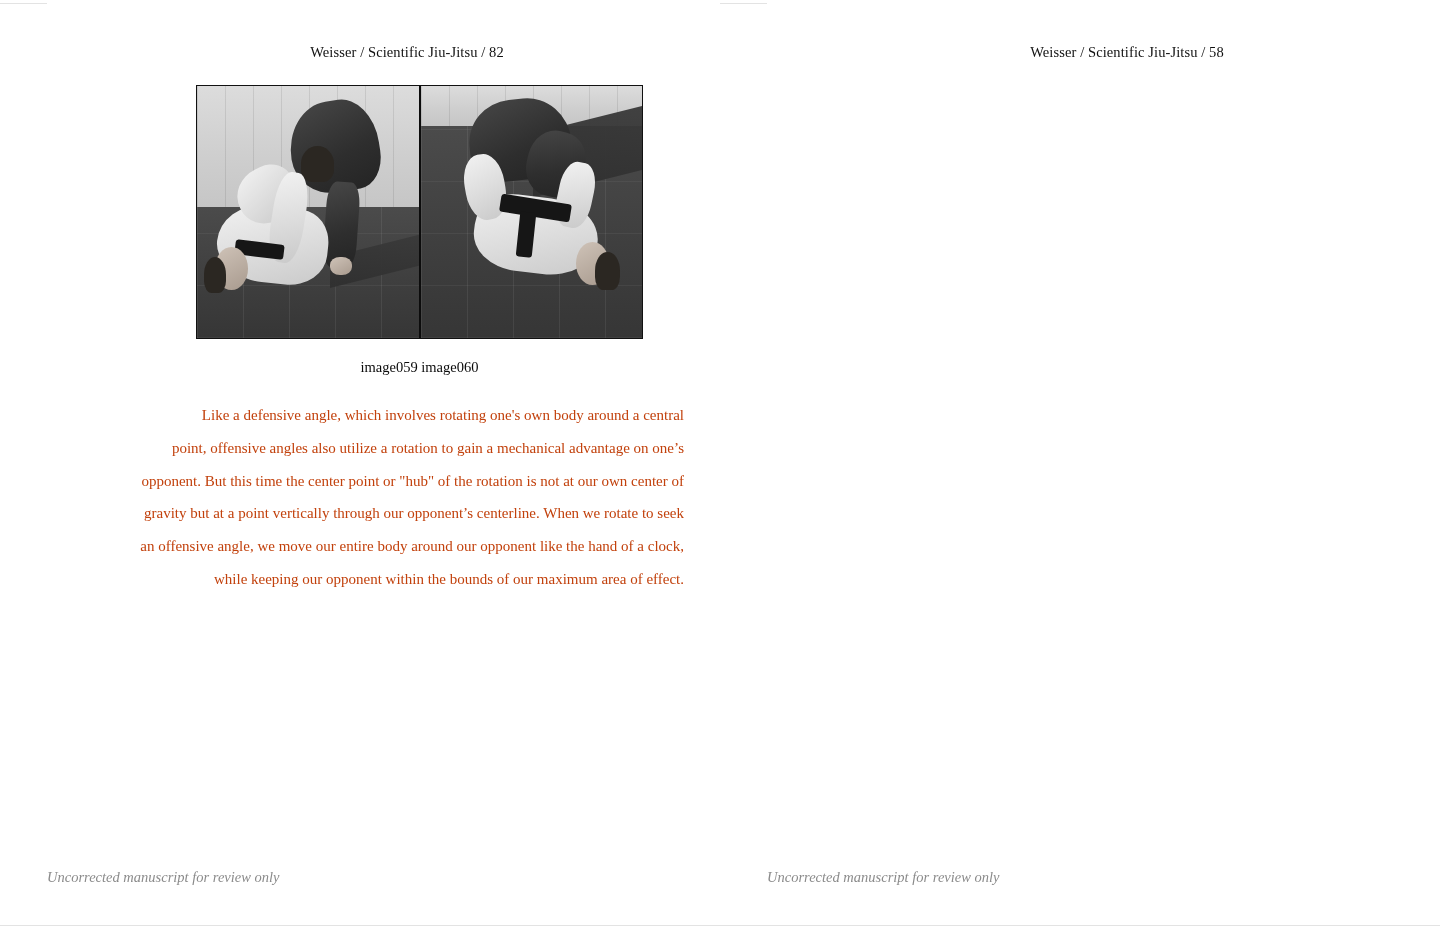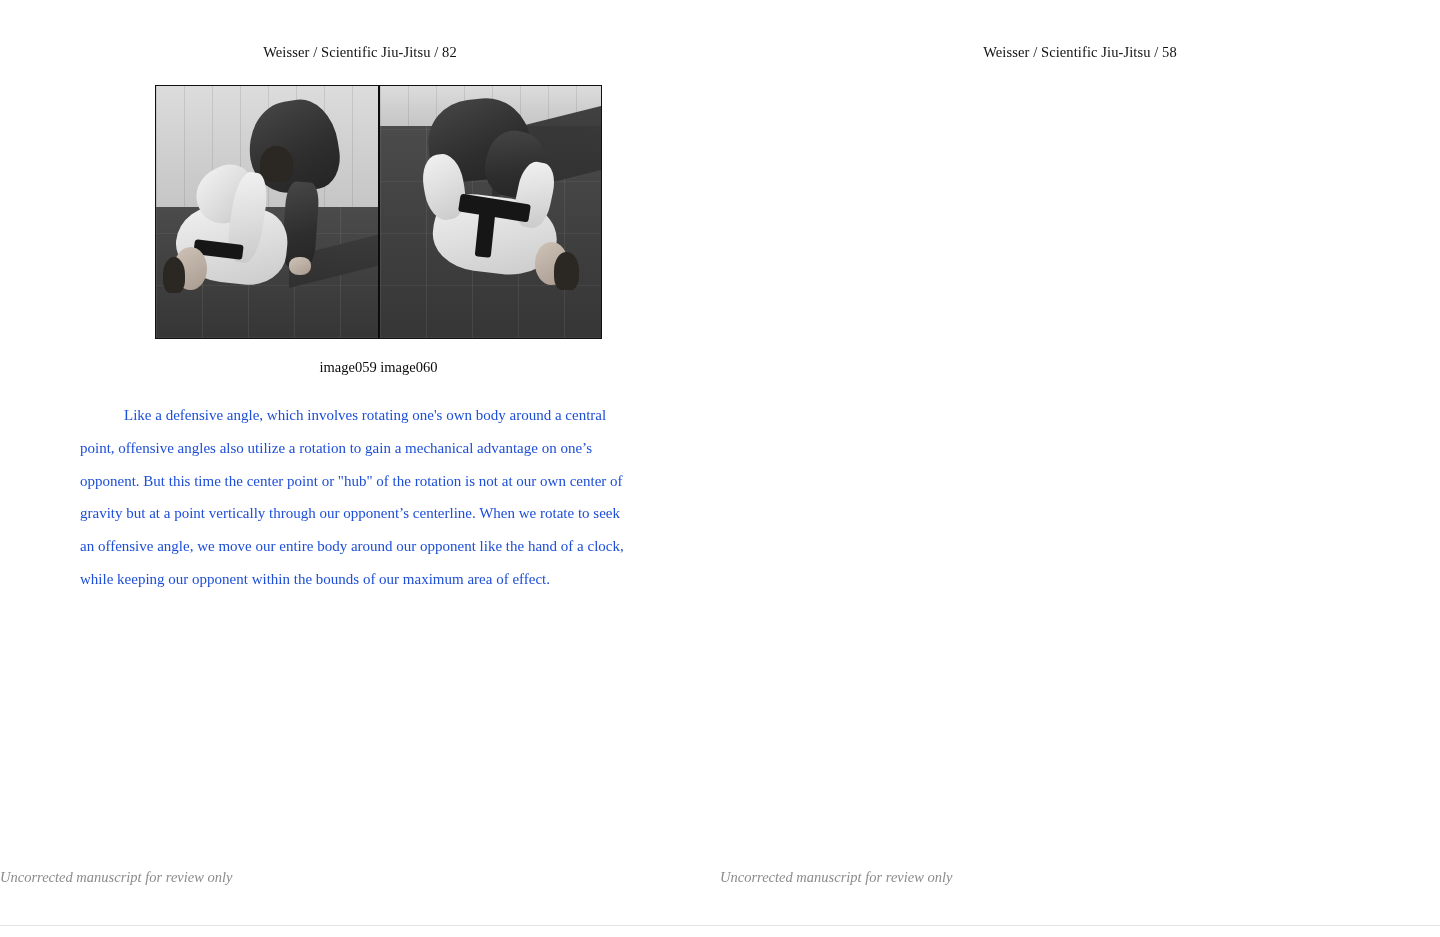--- a/index.html
+++ b/index.html
@@ -32,20 +32,21 @@
     inset: 0;
     display: flex;
   }
 
   .page {
     position: relative;
     width: 720px;
     height: 786px;
     background: #ffffff;
     box-sizing: border-box;
+    margin-left: 47px;
   }
 
   .page-header {
     position: absolute;
     top: 44px;
     left: 0;
     width: 720px;
     text-align: center;
     font-size: 14.5px;
     letter-spacing: .1px;
@@ -62,21 +63,21 @@
     font-size: 14.5px;
     font-style: italic;
     color: #8b8b8b;
     white-space: nowrap;
   }
 
   
   .figure {
     position: absolute;
   }
-  .figure.left-fig  { left: 155px; top: 85px;  width: 447px; }
+  .figure.left-fig  { left: 149px; top: 85px;  width: 447px; }
 
   .photo-pair {
     display: flex;
     background: #1a1a1a;
     line-height: 0;
     border: 1px solid #111;
     box-sizing: border-box;
   }
   .left-fig .photo-pair  { height: 254px; }
 
@@ -124,23 +125,23 @@
     color: #0a0a0a;
     white-space: nowrap;
   }
   .left-fig  .fig-caption { margin-top: 20px; }
 
   
   .body-copy {
     position: absolute;
     font-size: 15px;
     line-height: 32.8px;
-    color: #1d4ed8;
+    color: #c2410c;
     text-indent: 44px;
-    text-align: left;
+    text-align: right;
   }
   .left-body  { left: 80px;  top: 384px; width: 557px; }
 </style>
 </head>
 <body>
 
 <div class="edge-rule top"></div>
 <div class="edge-rule bottom"></div>
 
 <div class="spread">

